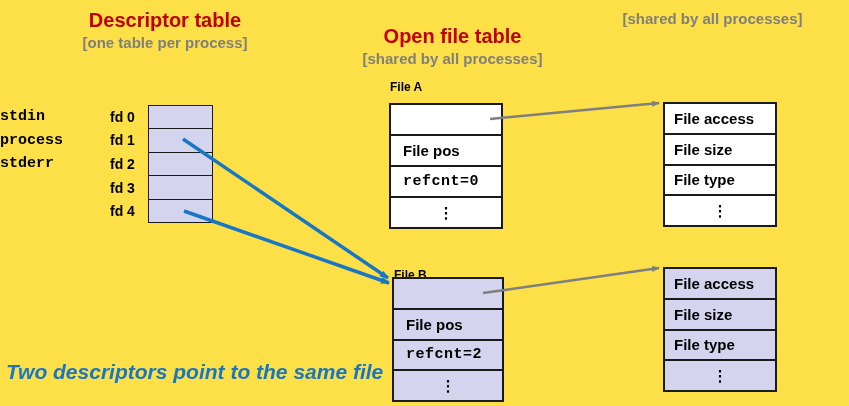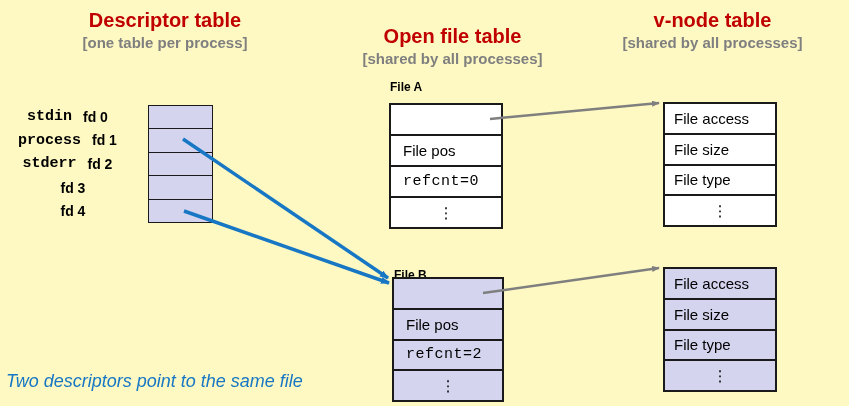--- a/index.html
+++ b/index.html
@@ -1,55 +1,55 @@
 <!DOCTYPE html>
 <html><head>
 <meta charset="utf-8">
 <style>
   html, body { margin: 0; padding: 0; background: #ffffff; }
   .canvas {
     position: relative;
     width: 849px;
     height: 406px;
-    background: #fef9c3;
+    background: #fde047;
     font-family: "Liberation Sans", sans-serif;
     overflow: hidden;
   }
 
   
   .col-header { position: absolute; text-align: center; line-height: 1.2; }
   .col-header .title { font-size: 20px; font-weight: bold; color: #C00000; }
   .col-header .subtitle { font-size: 15px; font-weight: bold; color: #7F7F7F; margin-top: 2px; }
   .hdr-descriptor { left: 15px;  top: 8px; width: 300px; }
   .hdr-openfile   { left: 330px; top: 24px; width: 245px; }
   .hdr-vnode      { left: 585px; top: 8px; width: 255px; }
 
   
   .fd-labels {
     position: absolute; left: 0; top: 105px; width: 142px; height: 118px;
     display: flex; flex-direction: column;
   }
   .fd-label-row {
-    flex: 1; display: flex; align-items: center; justify-content: center; gap: 11px;
+    flex: 1; display: flex; align-items: center; justify-content: space-between; gap: 11px;
   }
   .std-name {
     font-family: "Liberation Mono", "DejaVu Sans Mono", monospace;
     font-weight: bold; font-size: 15px; color: #000000;
   }
   .fd-name { font-size: 14px; font-weight: bold; color: #000000; width: 32px; text-align: left; }
 
   
   .dtable {
     position: absolute; display: flex; flex-direction: column;
     border: 2px solid #1A1A1A; box-sizing: border-box;
   }
   .dtable .cell {
     flex: 1; display: flex; align-items: center;
     border-bottom: 2px solid #1A1A1A; box-sizing: border-box;
-    font-size: 15px; font-weight: normal; color: #000000;
+    font-size: 15px; font-weight: bold; color: #000000;
     padding-left: 12px;
   }
   .dtable .cell:last-child { border-bottom: none; }
   .lavender { background: #D4D4EE; }
   .whitebg  { background: #FFFFFF; }
 
   .desc-table { left: 148px; top: 105px; width: 65px; height: 118px; border-width: 1.5px; }
   .desc-table .cell { border-bottom-width: 1.5px; padding-left: 0; }
 
   .filea-table  { left: 389px; top: 103px; width: 114px; height: 126px; }
@@ -66,40 +66,39 @@
 
   .file-title { position: absolute; font-size: 12px; font-weight: bold; color: #000000; text-align: center; }
   .filea-title { left: 390px; top: 80px; }
   .fileb-title { left: 394px; top: 254px; margin-top: 14px; }
 
   
   .arrows { position: absolute; left: 0; top: 0; width: 849px; height: 406px; pointer-events: none; }
 
   
   .caption {
-    position: absolute; left: 6px; top: 371px;
-    font-size: 18px; font-weight: normal; font-style: italic; color: #1777C4;
+    position: absolute; left: 6px; top: 360px;
+    font-size: 21px; font-weight: bold; font-style: italic; color: #1777C4;
     white-space: nowrap;
   }
 </style>
 </head>
 <body>
 
 <div class="canvas">
 
   <div class="col-header hdr-descriptor">
     <div class="title">Descriptor table</div>
     <div class="subtitle">[one table per process]</div>
   </div>
   <div class="col-header hdr-openfile">
     <div class="title">Open file table</div>
     <div class="subtitle">[shared by all processes]</div>
   </div>
   <div class="col-header hdr-vnode">
-    <div class="title">v-node table</div>
     <div class="subtitle">[shared by all processes]</div>
   </div>
 
   <div class="fd-labels">
     <div class="fd-label-row">
       <span class="std-name">stdin</span>
       <span class="fd-name">fd 0</span>
     </div>
     <div class="fd-label-row">
       <span class="std-name">process</span>

